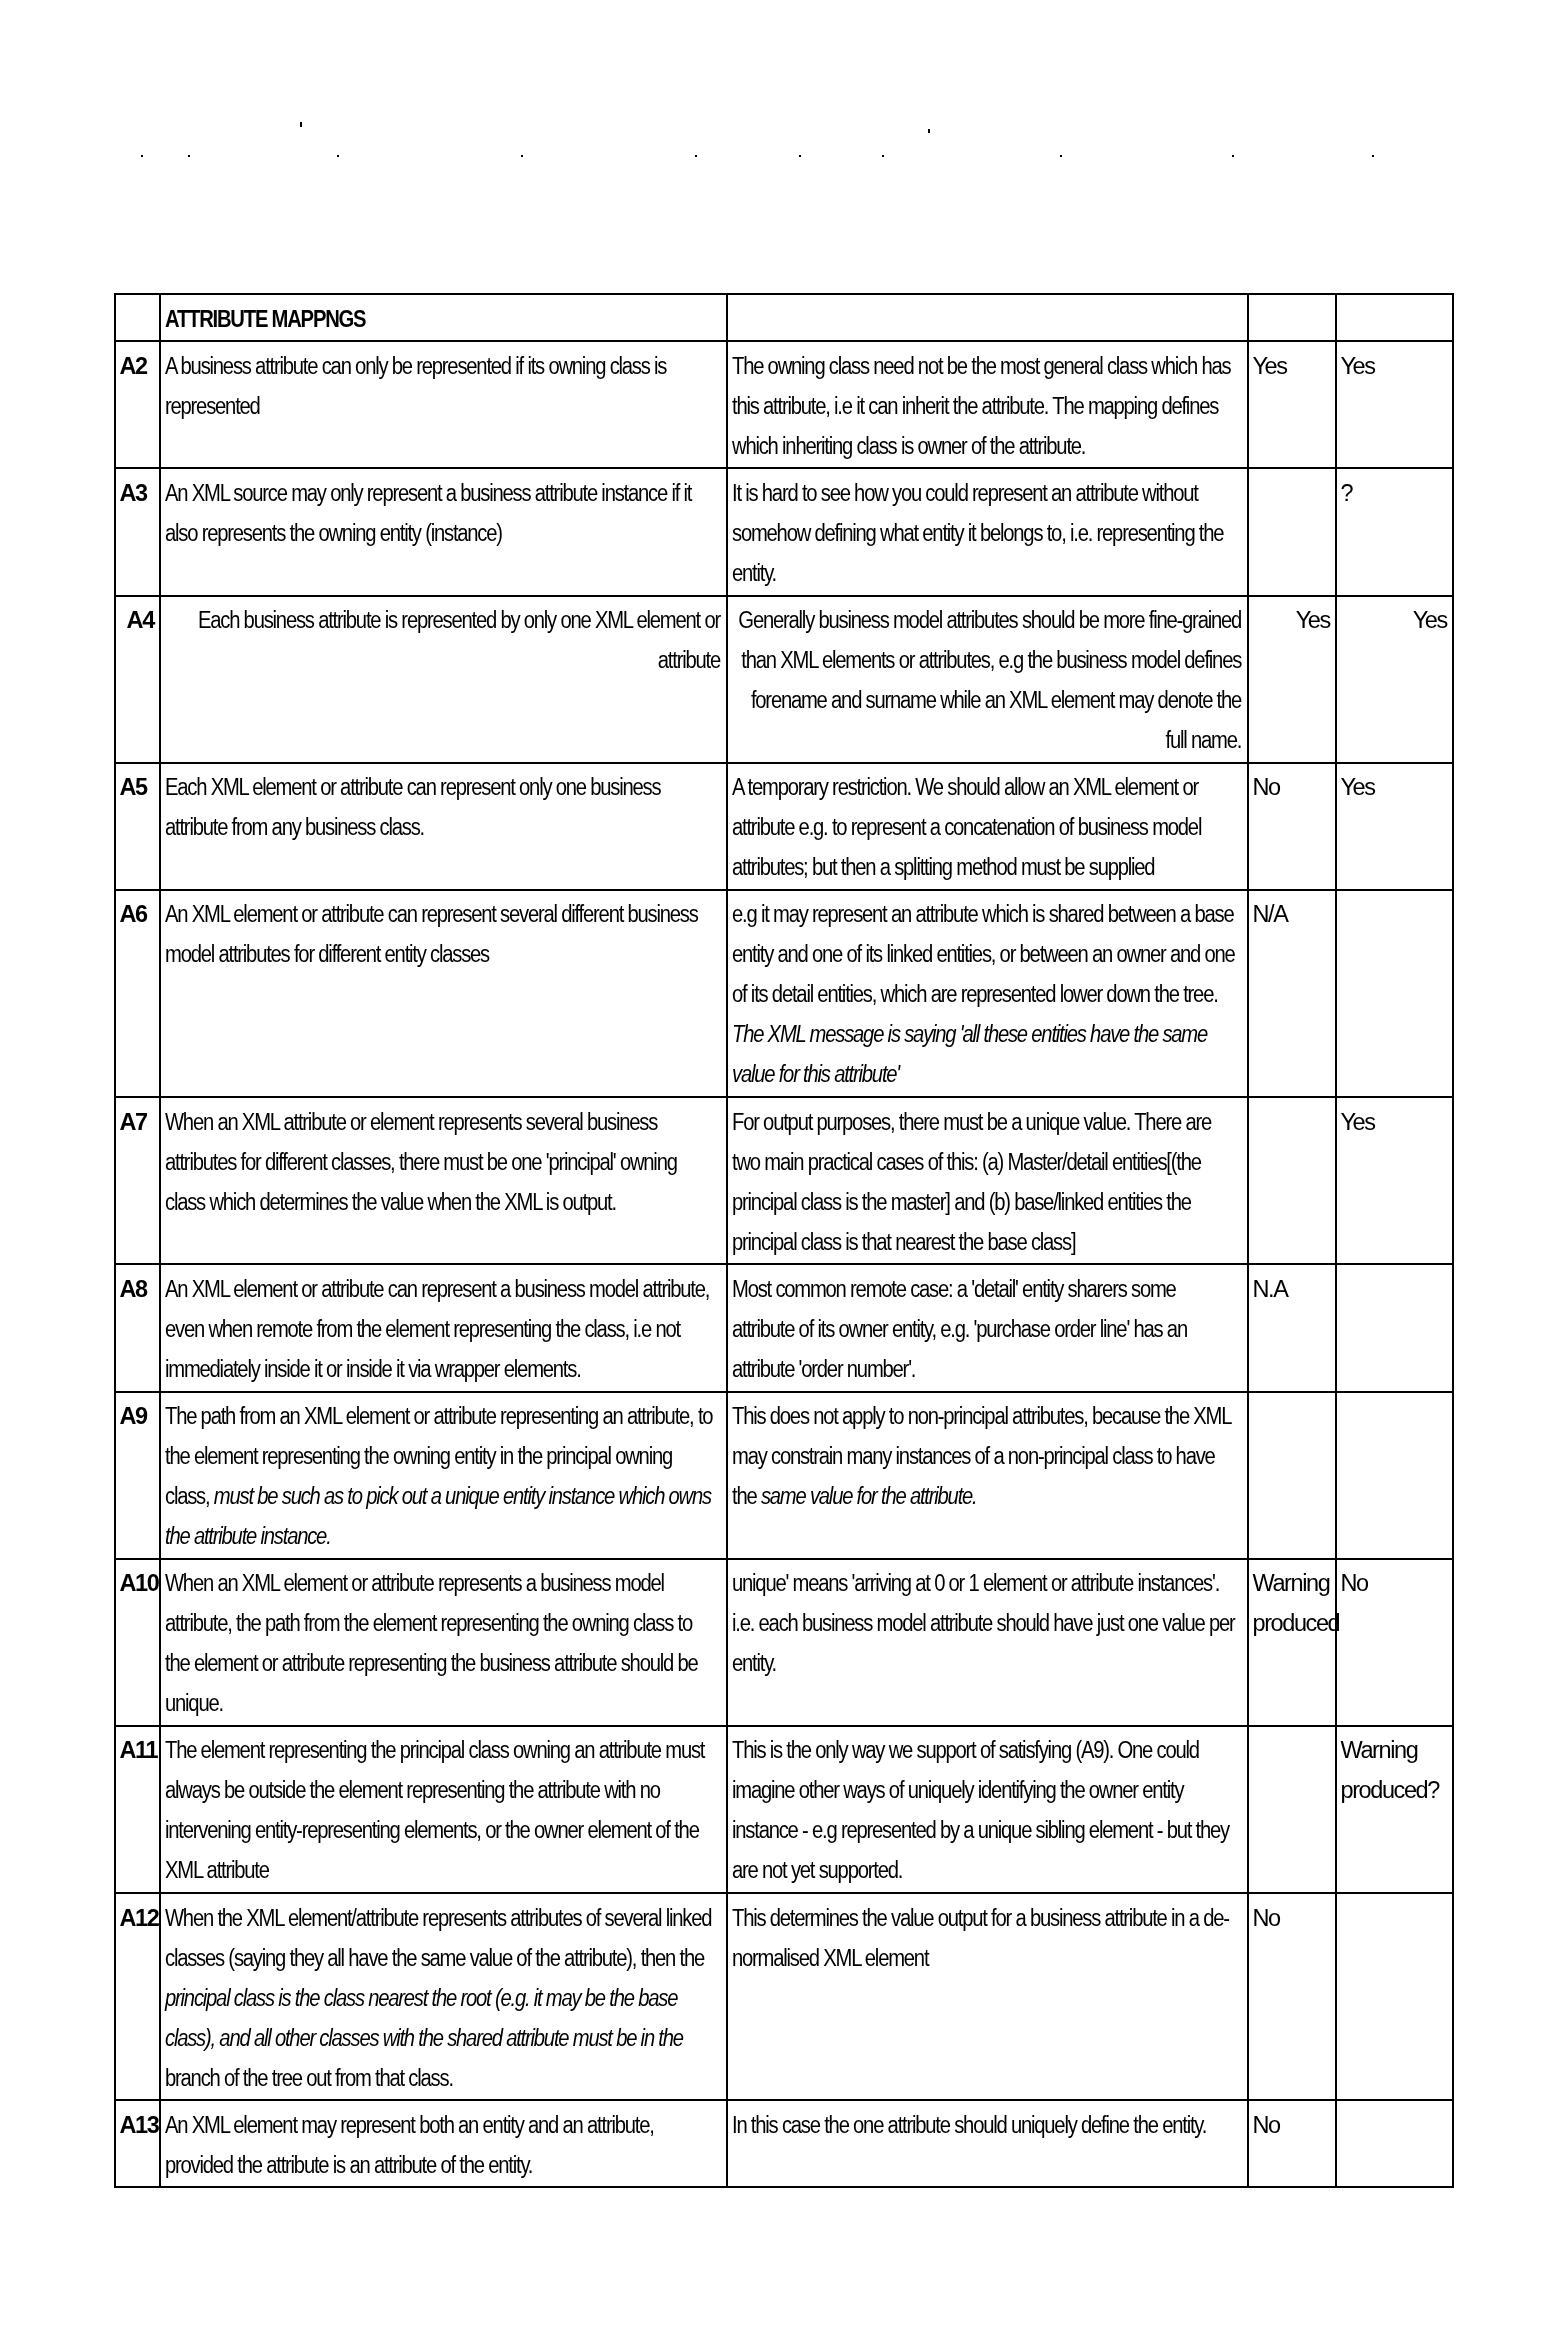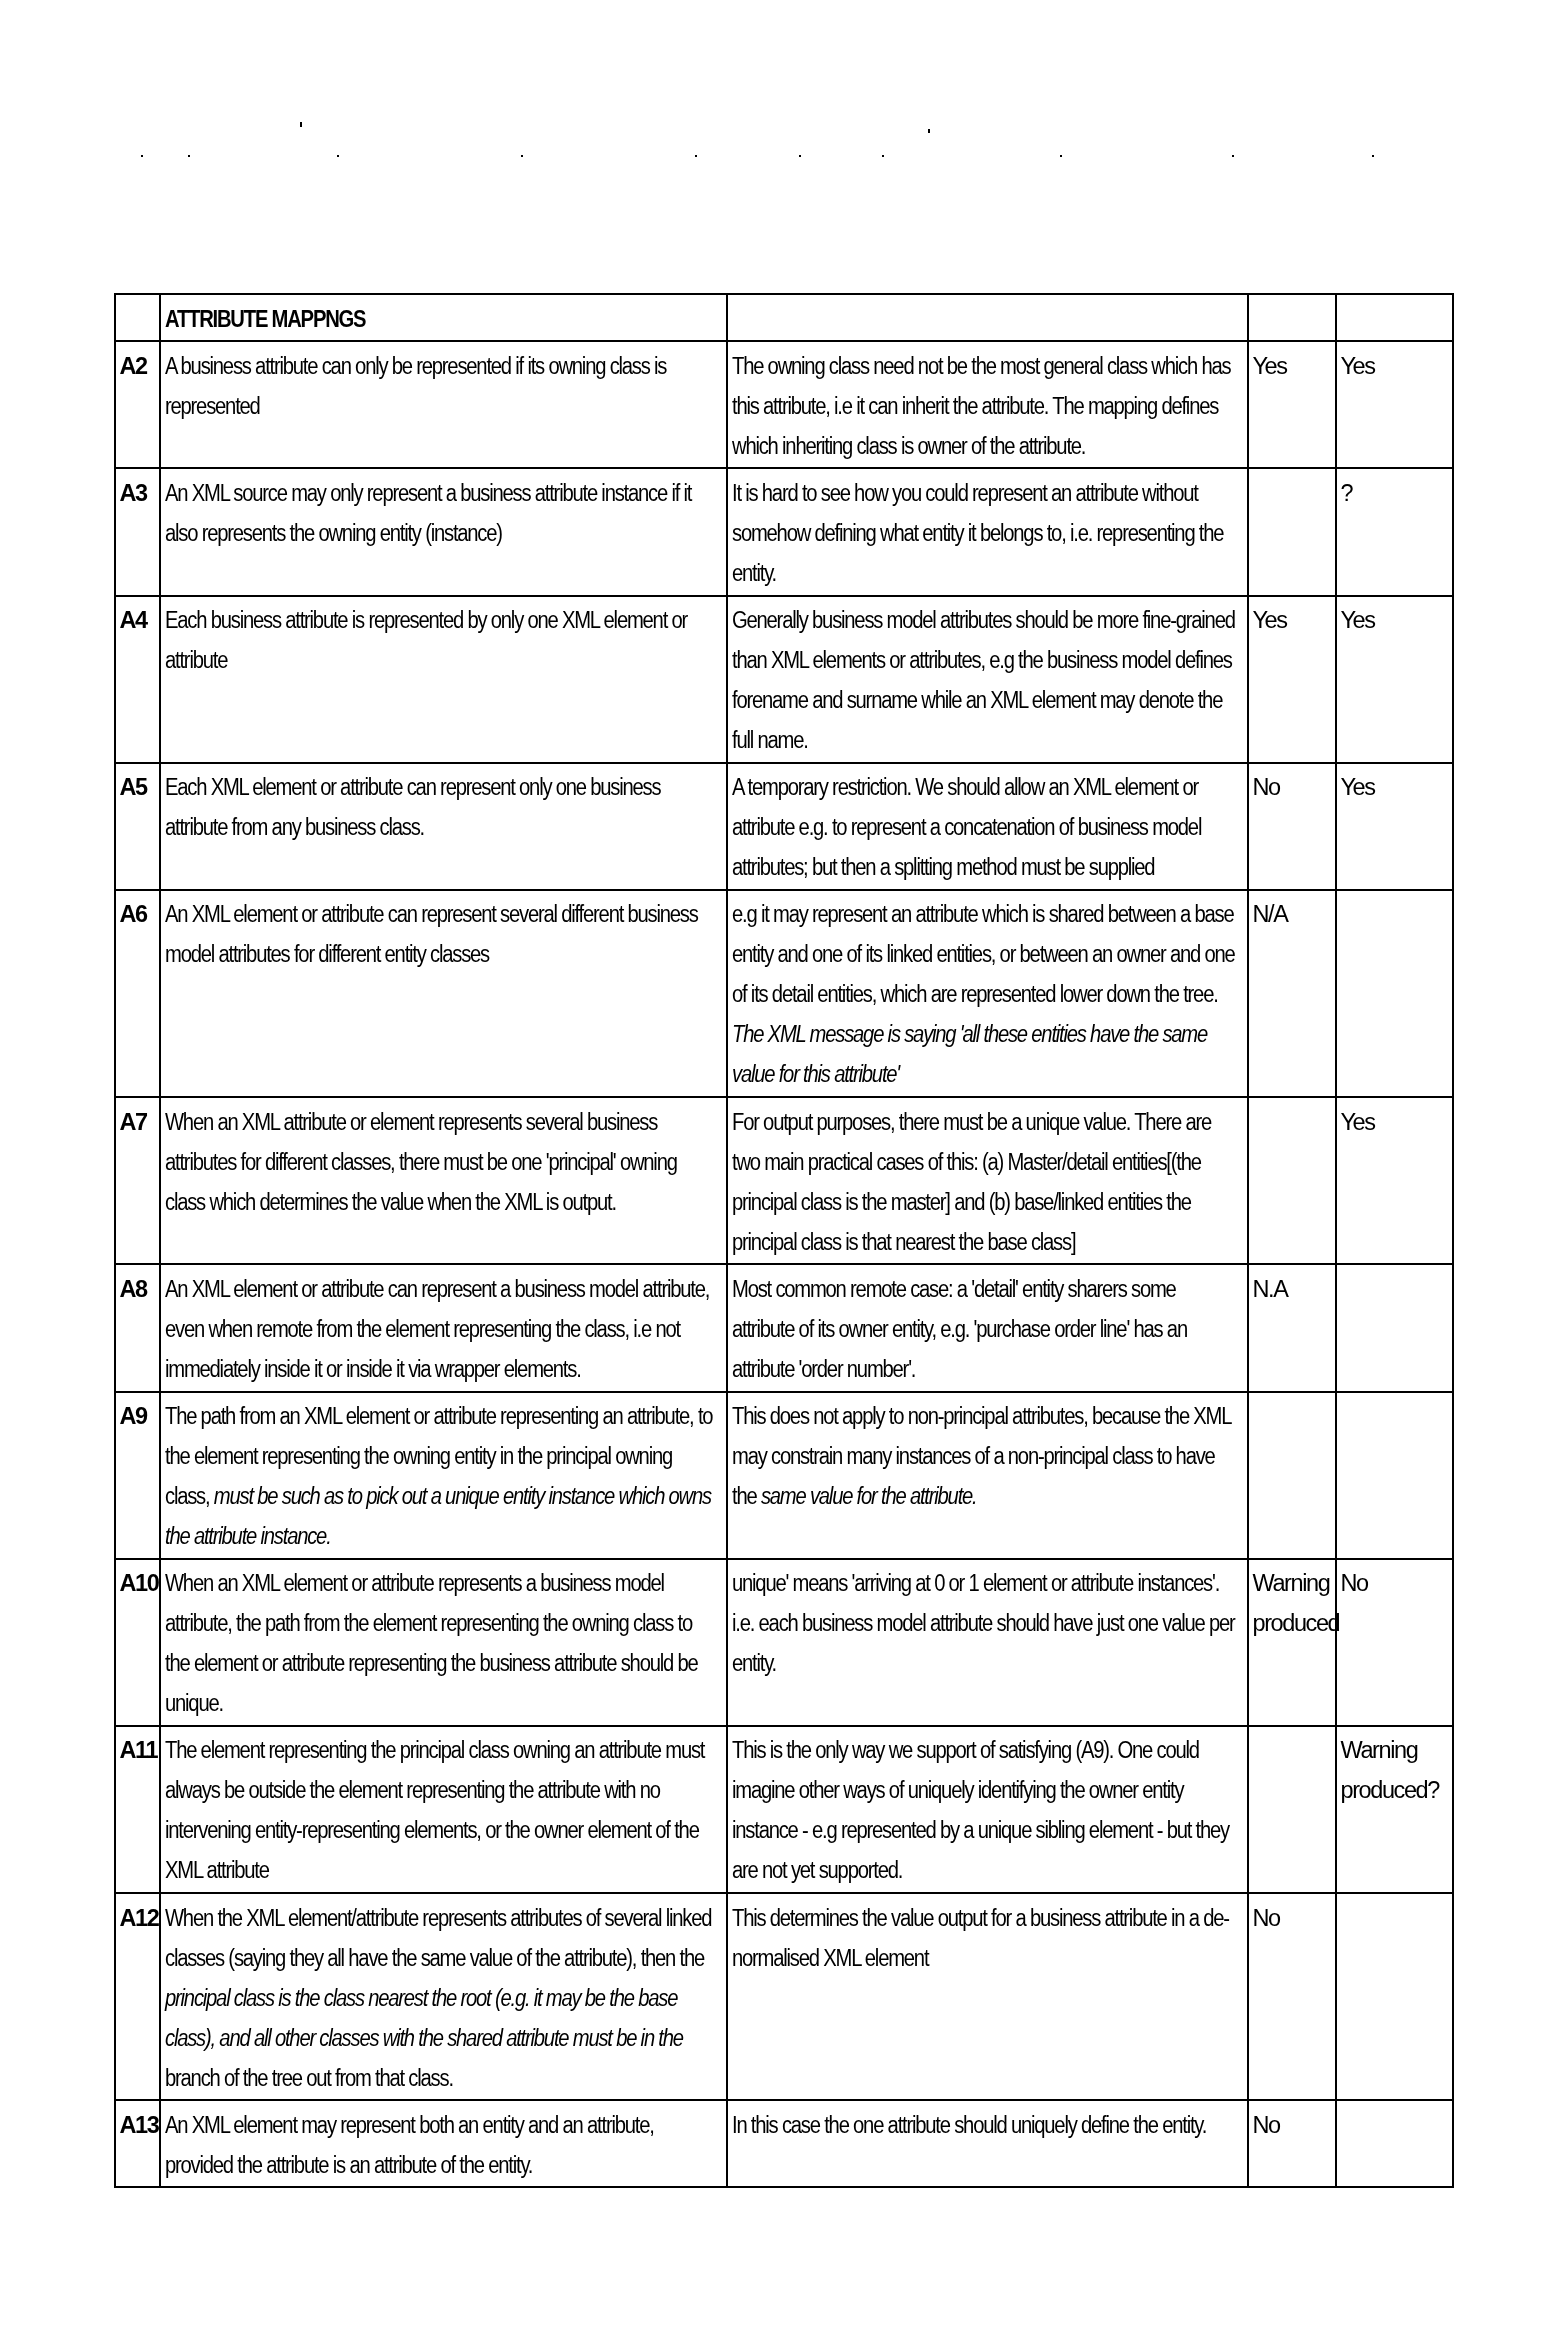--- a/index.html
+++ b/index.html
@@ -88,21 +88,21 @@
       <td>
           <span class="cell-text">An XML source may only represent a business attribute instance if it also represents the owning entity (instance)</span>
         </td>
       <td>
           <span class="cell-text">It is hard to see how you could represent an attribute without somehow defining what entity it belongs to, i.e. representing the entity.</span>
         </td>
       <td></td>
       <td>?</td>
     </tr>
 
-    <tr style="height:163px;">
+    <tr style="height:163px;text-align:right;">
       <td class="id">A4</td>
       <td>
           <span class="cell-text">Each business attribute is represented by only one XML element or attribute</span>
         </td>
       <td>
           <span class="cell-text">Generally business model attributes should be more fine-grained than XML elements or attributes, e.g the business model defines forename and surname while an XML element may denote the full name.</span>
         </td>
       <td>Yes</td>
       <td>Yes</td>
     </tr>

